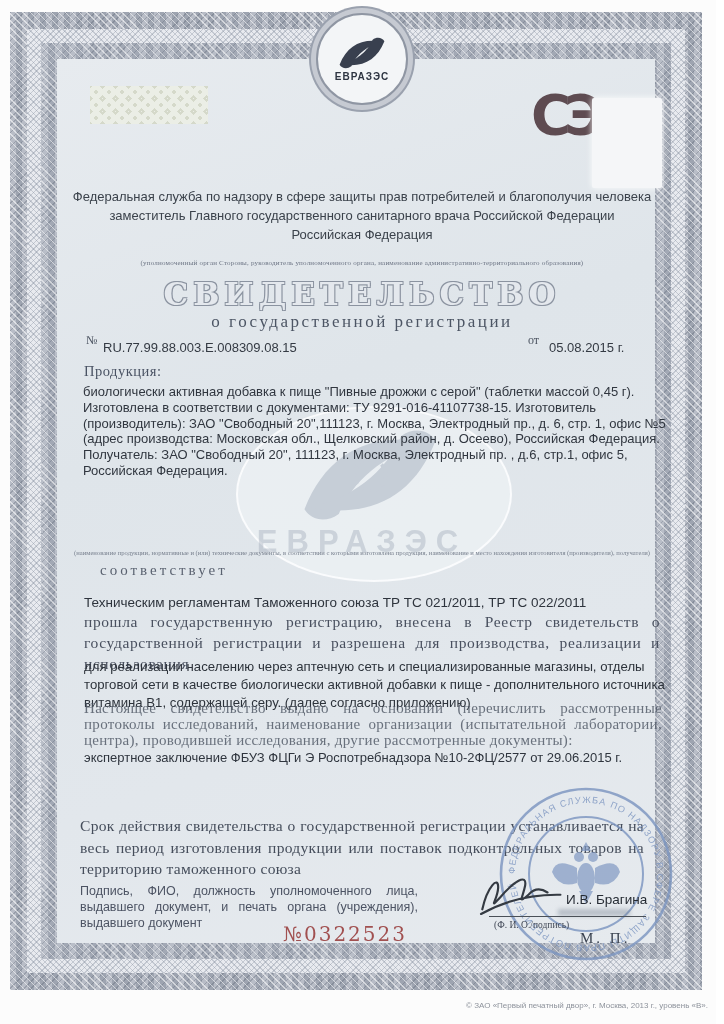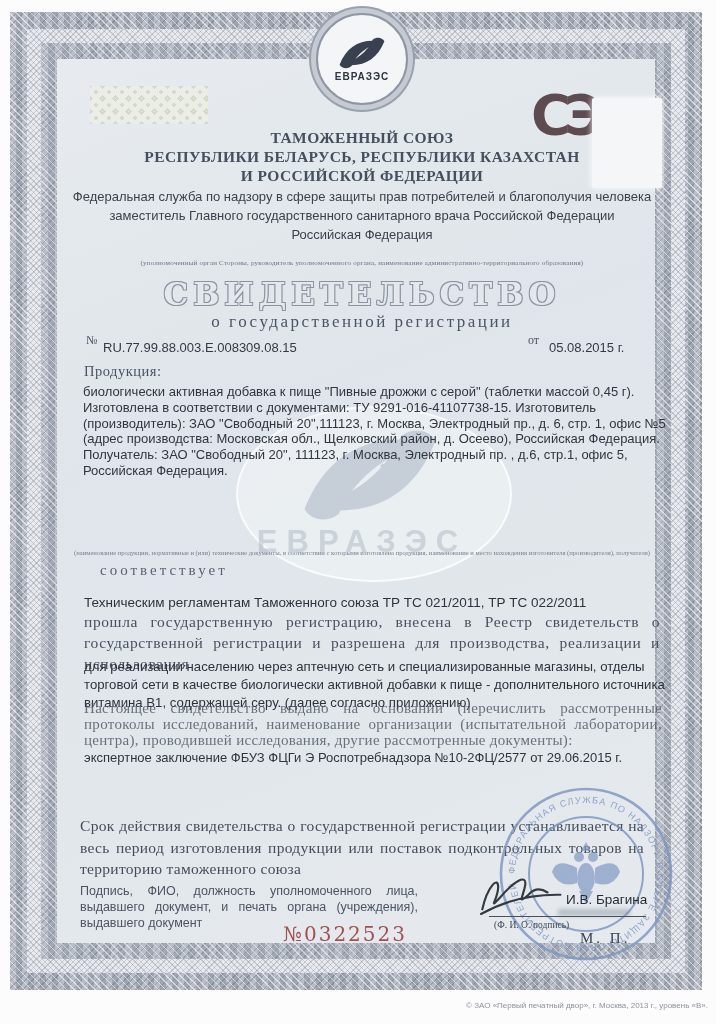--- a/index.html
+++ b/index.html
@@ -136,25 +136,20 @@
     <svg width="54" height="32" viewBox="0 0 100 60" style="color:#39404f">
         <use href="#swoosh"></use>
       </svg>
     <div class="rosette-label">ЕВРАЗЭС</div>
   </div>
 
   <div class="abs ornament-patch"></div>
   <div class="abs se-logo">СЭ</div>
   <div class="abs holo-patch"></div>
 
-  <div class="abs center union-title">
-    <div>ТАМОЖЕННЫЙ СОЮЗ</div>
-    <div>РЕСПУБЛИКИ БЕЛАРУСЬ, РЕСПУБЛИКИ КАЗАХСТАН</div>
-    <div>И РОССИЙСКОЙ ФЕДЕРАЦИИ</div>
-  </div>
 
   <div class="abs center authority">
     <div>Федеральная служба по надзору в сфере защиты прав потребителей и благополучия человека</div>
     <div>заместитель Главного государственного санитарного врача Российской Федерации</div>
     <div>Российская Федерация</div>
   </div>
 
   <div class="abs center caption-sm caption1">(уполномоченный орган Стороны, руководитель уполномоченного органа, наименование административно-территориального образования)</div>
 
   <div class="abs center doc-title">СВИДЕТЕЛЬСТВО</div>

